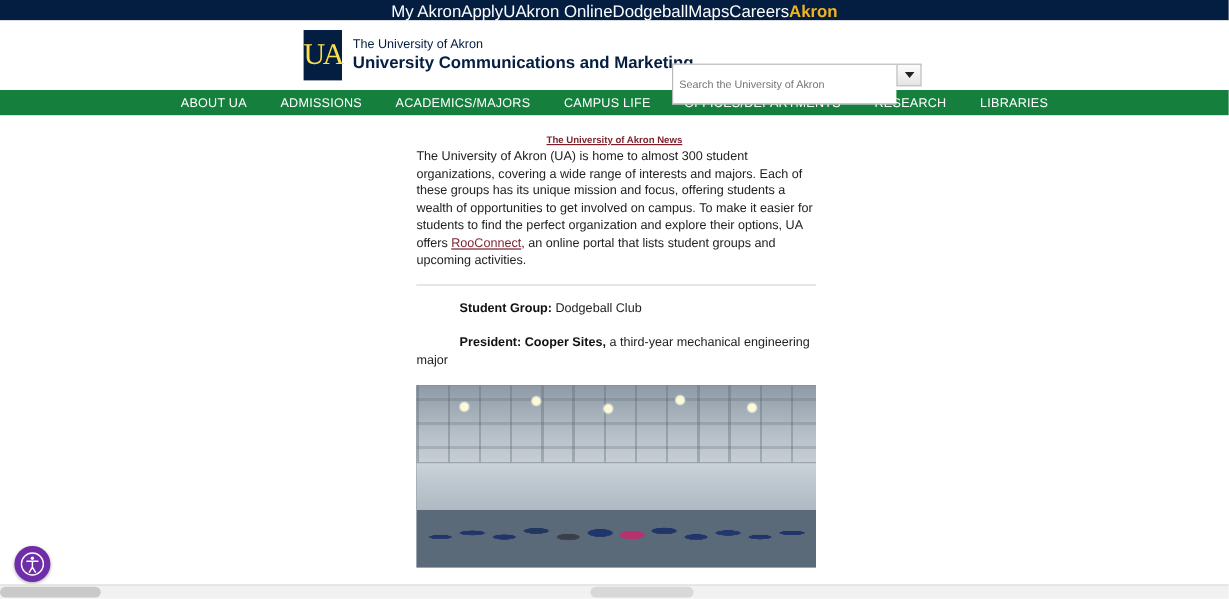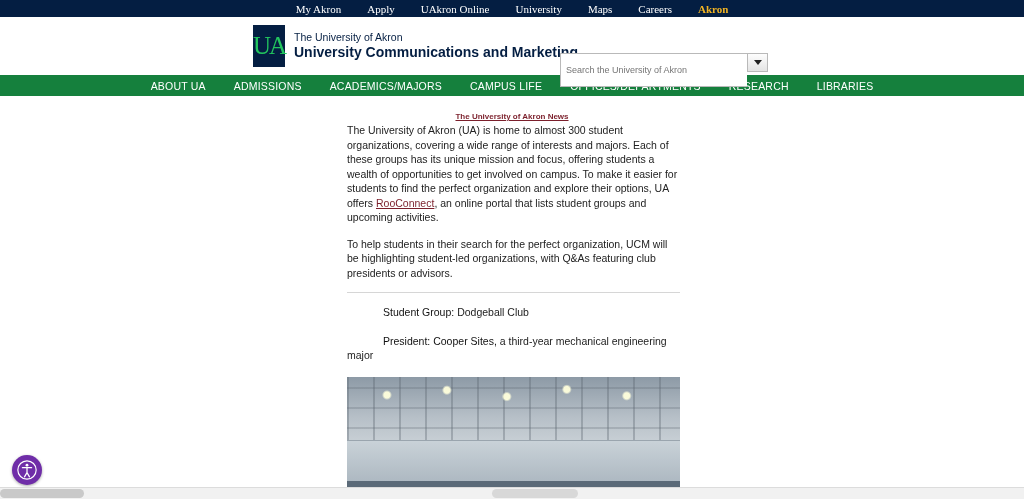--- a/index.html
+++ b/index.html
@@ -20,23 +20,21 @@
     background: #041e42;
     height: 17px;
     display: flex;
     align-items: center;
     justify-content: center;
     gap: 0;
   }
   .topbar-links {
     display: flex;
     align-items: center;
-    gap: 26px;
-    font-size: 11px;
-    font-family: Liberation Serif, serif;
+    font-size: 14px;
   }
   .topbar-links a {
     color: #ffffff;
     text-decoration: none;
     white-space: nowrap;
   }
   .topbar-links a.giving {
     color: #f0b323;
     font-weight: bold;
   }
@@ -61,21 +59,21 @@
     background: #041e42;
     position: relative;
     flex: none;
   }
   .logo-mark .ua {
     position: absolute;
     left: 0;
     top: 0;
     width: 32px;
     height: 42px;
-    color: #22c55e;
+    color: #fde047;
     font-family: "Liberation Serif", serif;
     font-size: 25px;
     letter-spacing: -2px;
     text-align: center;
     line-height: 42px;
   }
   .logo-text {
     padding-top: 6px;
   }
   .logo-text .line1 {
@@ -190,21 +188,21 @@
   .divider {
     border: none;
     border-top: 1px solid #d6d6d6;
     margin: 6px 0 12px 0;
   }
   .meta-line {
     margin: 0 0 14px 0;
     font-size: 10.5px;
   }
   .meta-line b {
-    font-weight: normal;
+    font-weight: bold;
     color: #111;
     padding-left: 36px;
   }
   .photo {
     width: 333px;
     height: 152px;
     overflow: hidden;
     position: relative;
     background: #5b6a78;
   }
@@ -298,21 +296,21 @@
   }
 </style>
 </head>
 <body>
 
 <div class="topbar">
   <div class="topbar-links">
     <a href="#">My Akron</a>
     <a href="#">Apply</a>
     <a href="#">UAkron Online</a>
-    <a href="#">University</a>
+    <a href="#">Dodgeball</a>
     <a href="#">Maps</a>
     <a href="#">Careers</a>
     <a href="#" class="giving">Akron</a>
   </div>
 </div>
 
 <div class="header">
   <div class="logo-block">
     <div class="logo-mark">
       <div class="ua">UA</div>
@@ -343,21 +341,20 @@
 
 <div class="content">
 
   <div class="source-line">
     <a href="#">The University of Akron News</a>
   </div>
 
   <div class="article">
     <p><span>The University of Akron (UA) is home to almost 300 student organizations, covering a wide range of interests and majors. Each of these groups has its unique mission and focus, offering students a wealth of opportunities to get involved on campus. To make it easier for students to find the perfect organization and explore their options, UA offers </span><a href="#" class="inline">RooConnect</a><span>, an online portal that lists student groups and upcoming activities.</span></p>
 
-    <p>To help students in their search for the perfect organization, UCM will be highlighting student-led organizations, with Q&amp;As featuring club presidents or advisors.</p>
 
     <hr class="divider">
 
     <div class="meta-line">
       <b>Student Group:</b><span> Dodgeball Club</span>
     </div>
 
     <div class="meta-line">
       <b>President: Cooper Sites,</b><span> a third-year mechanical engineering major</span>
     </div>

